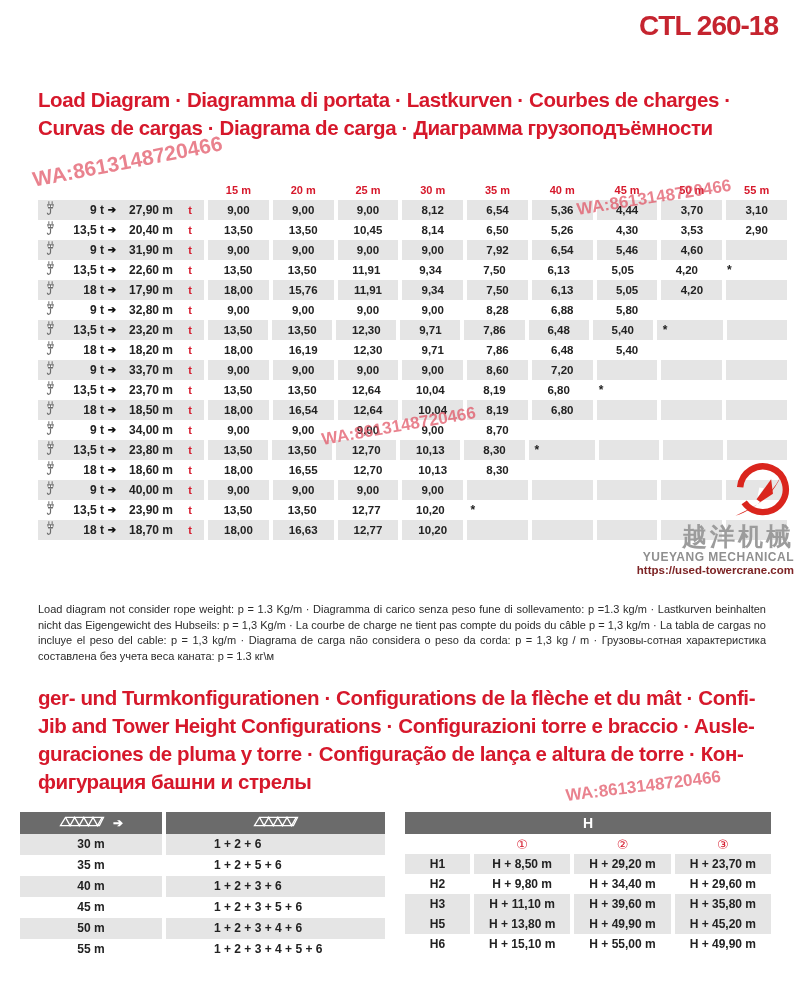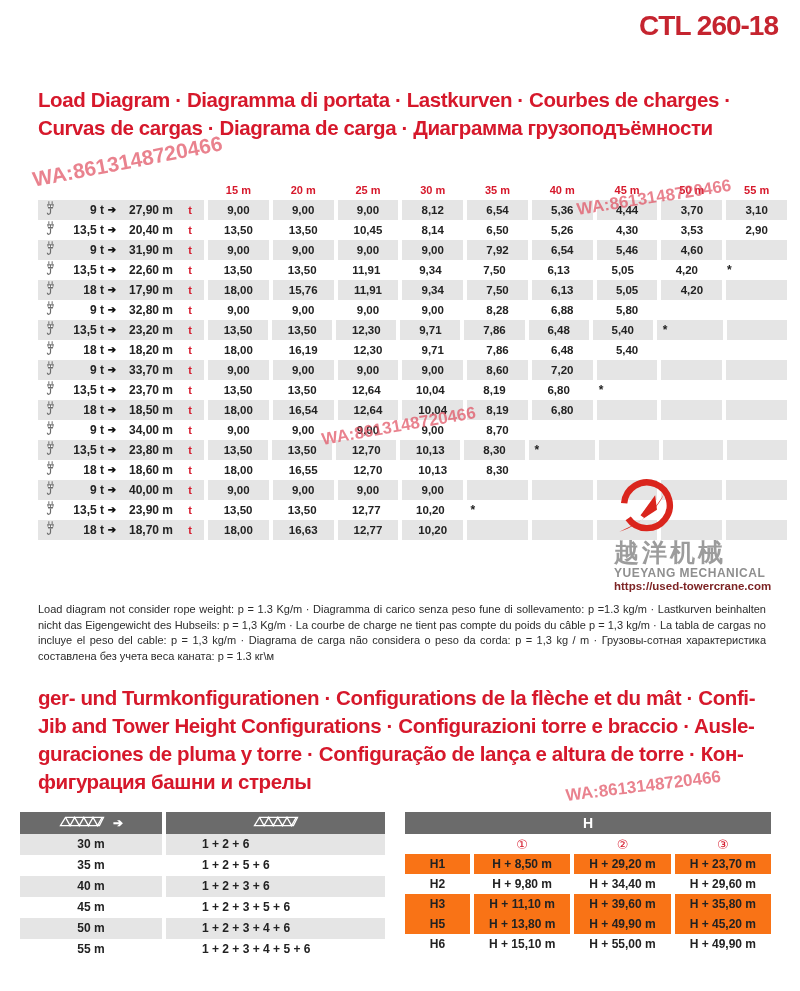--- a/index.html
+++ b/index.html
@@ -42,50 +42,50 @@
   
   .footnote{position:absolute;top:558px;left:38px;display:flex;align-items:center;gap:5px;
             font-weight:bold;font-size:12.5px;color:#111;}
   .footnote .ico{line-height:0;}
 
   
   .rope-note{position:absolute;top:602px;left:38px;width:728px;margin:0;font-size:11px;
              line-height:1.42;text-align:justify;color:#2b2b2b;font-weight:normal;}
 
   
-  .logo{position:absolute;top:476px;left:614px;width:180px;text-align:left;z-index:5;}
+  .logo{position:absolute;top:460px;left:614px;width:180px;text-align:right;z-index:5;}
   .logo-mark{line-height:0;}
   .logo-cn{font-size:25px;font-weight:bold;color:#9c9c9c;letter-spacing:3px;line-height:1.05;
            font-family:"DejaVu Sans",sans-serif;}
   .logo-en{font-size:12px;font-weight:bold;color:#8f8f8f;letter-spacing:.5px;}
   .logo-url{font-size:11.5px;font-weight:bold;color:#7d2425;}
 
   
   .jib-table{position:absolute;top:812px;left:20px;width:365px;font-size:12px;font-weight:bold;}
   .jt-header{display:flex;gap:4px;height:22px;}
   .jt-header>div{background:#6b6b6b;display:flex;align-items:center;justify-content:center;gap:8px;}
   .jt-h1{width:142px;} .jt-h2{flex:1;}
   .jt-arrow{color:#fff;font-size:12px;line-height:1;}
   .jt-row{display:flex;gap:4px;height:21px;line-height:21px;}
   .jt-row .c1{width:142px;text-align:center;}
-  .jt-row .c2{flex:1;padding-left:36px;box-sizing:border-box;}
+  .jt-row .c2{flex:1;padding-left:48px;box-sizing:border-box;}
   .jt-row.odd .c1,.jt-row.odd .c2{background:#e5e5e5;}
 
   
   .height-table{position:absolute;top:812px;left:405px;width:366px;font-size:12px;font-weight:bold;}
   .ht-bar{height:22px;line-height:22px;background:#6b6b6b;color:#fff;text-align:center;
           font-size:14px;}
   .ht-marks{display:flex;gap:4px;height:19px;line-height:19px;margin-top:1px;}
   .ht-marks .sp{width:65px;}
   .ht-marks .mk{flex:1;text-align:center;color:#d6182b;font-size:13px;
                 font-family:"DejaVu Sans",sans-serif;font-weight:normal;}
   .ht-row{display:flex;gap:4px;height:20px;line-height:20px;}
   .ht-row .hl{width:65px;text-align:center;}
   .ht-row .hv{flex:1;text-align:center;}
-  .ht-row.odd .hl,.ht-row.odd .hv{background:#f97316;}
+  .ht-row.odd .hl,.ht-row.odd .hv{background:#e5e5e5;}
 </style>
 </head>
 <body>
 
 <div class="page">
 
   <div class="wm wm1">WA:8613148720466</div>
   <div class="wm wm2">WA:8613148720466</div>
   <div class="wm wm3">WA:8613148720466</div>
   <div class="wm wm4">WA:8613148720466</div>

